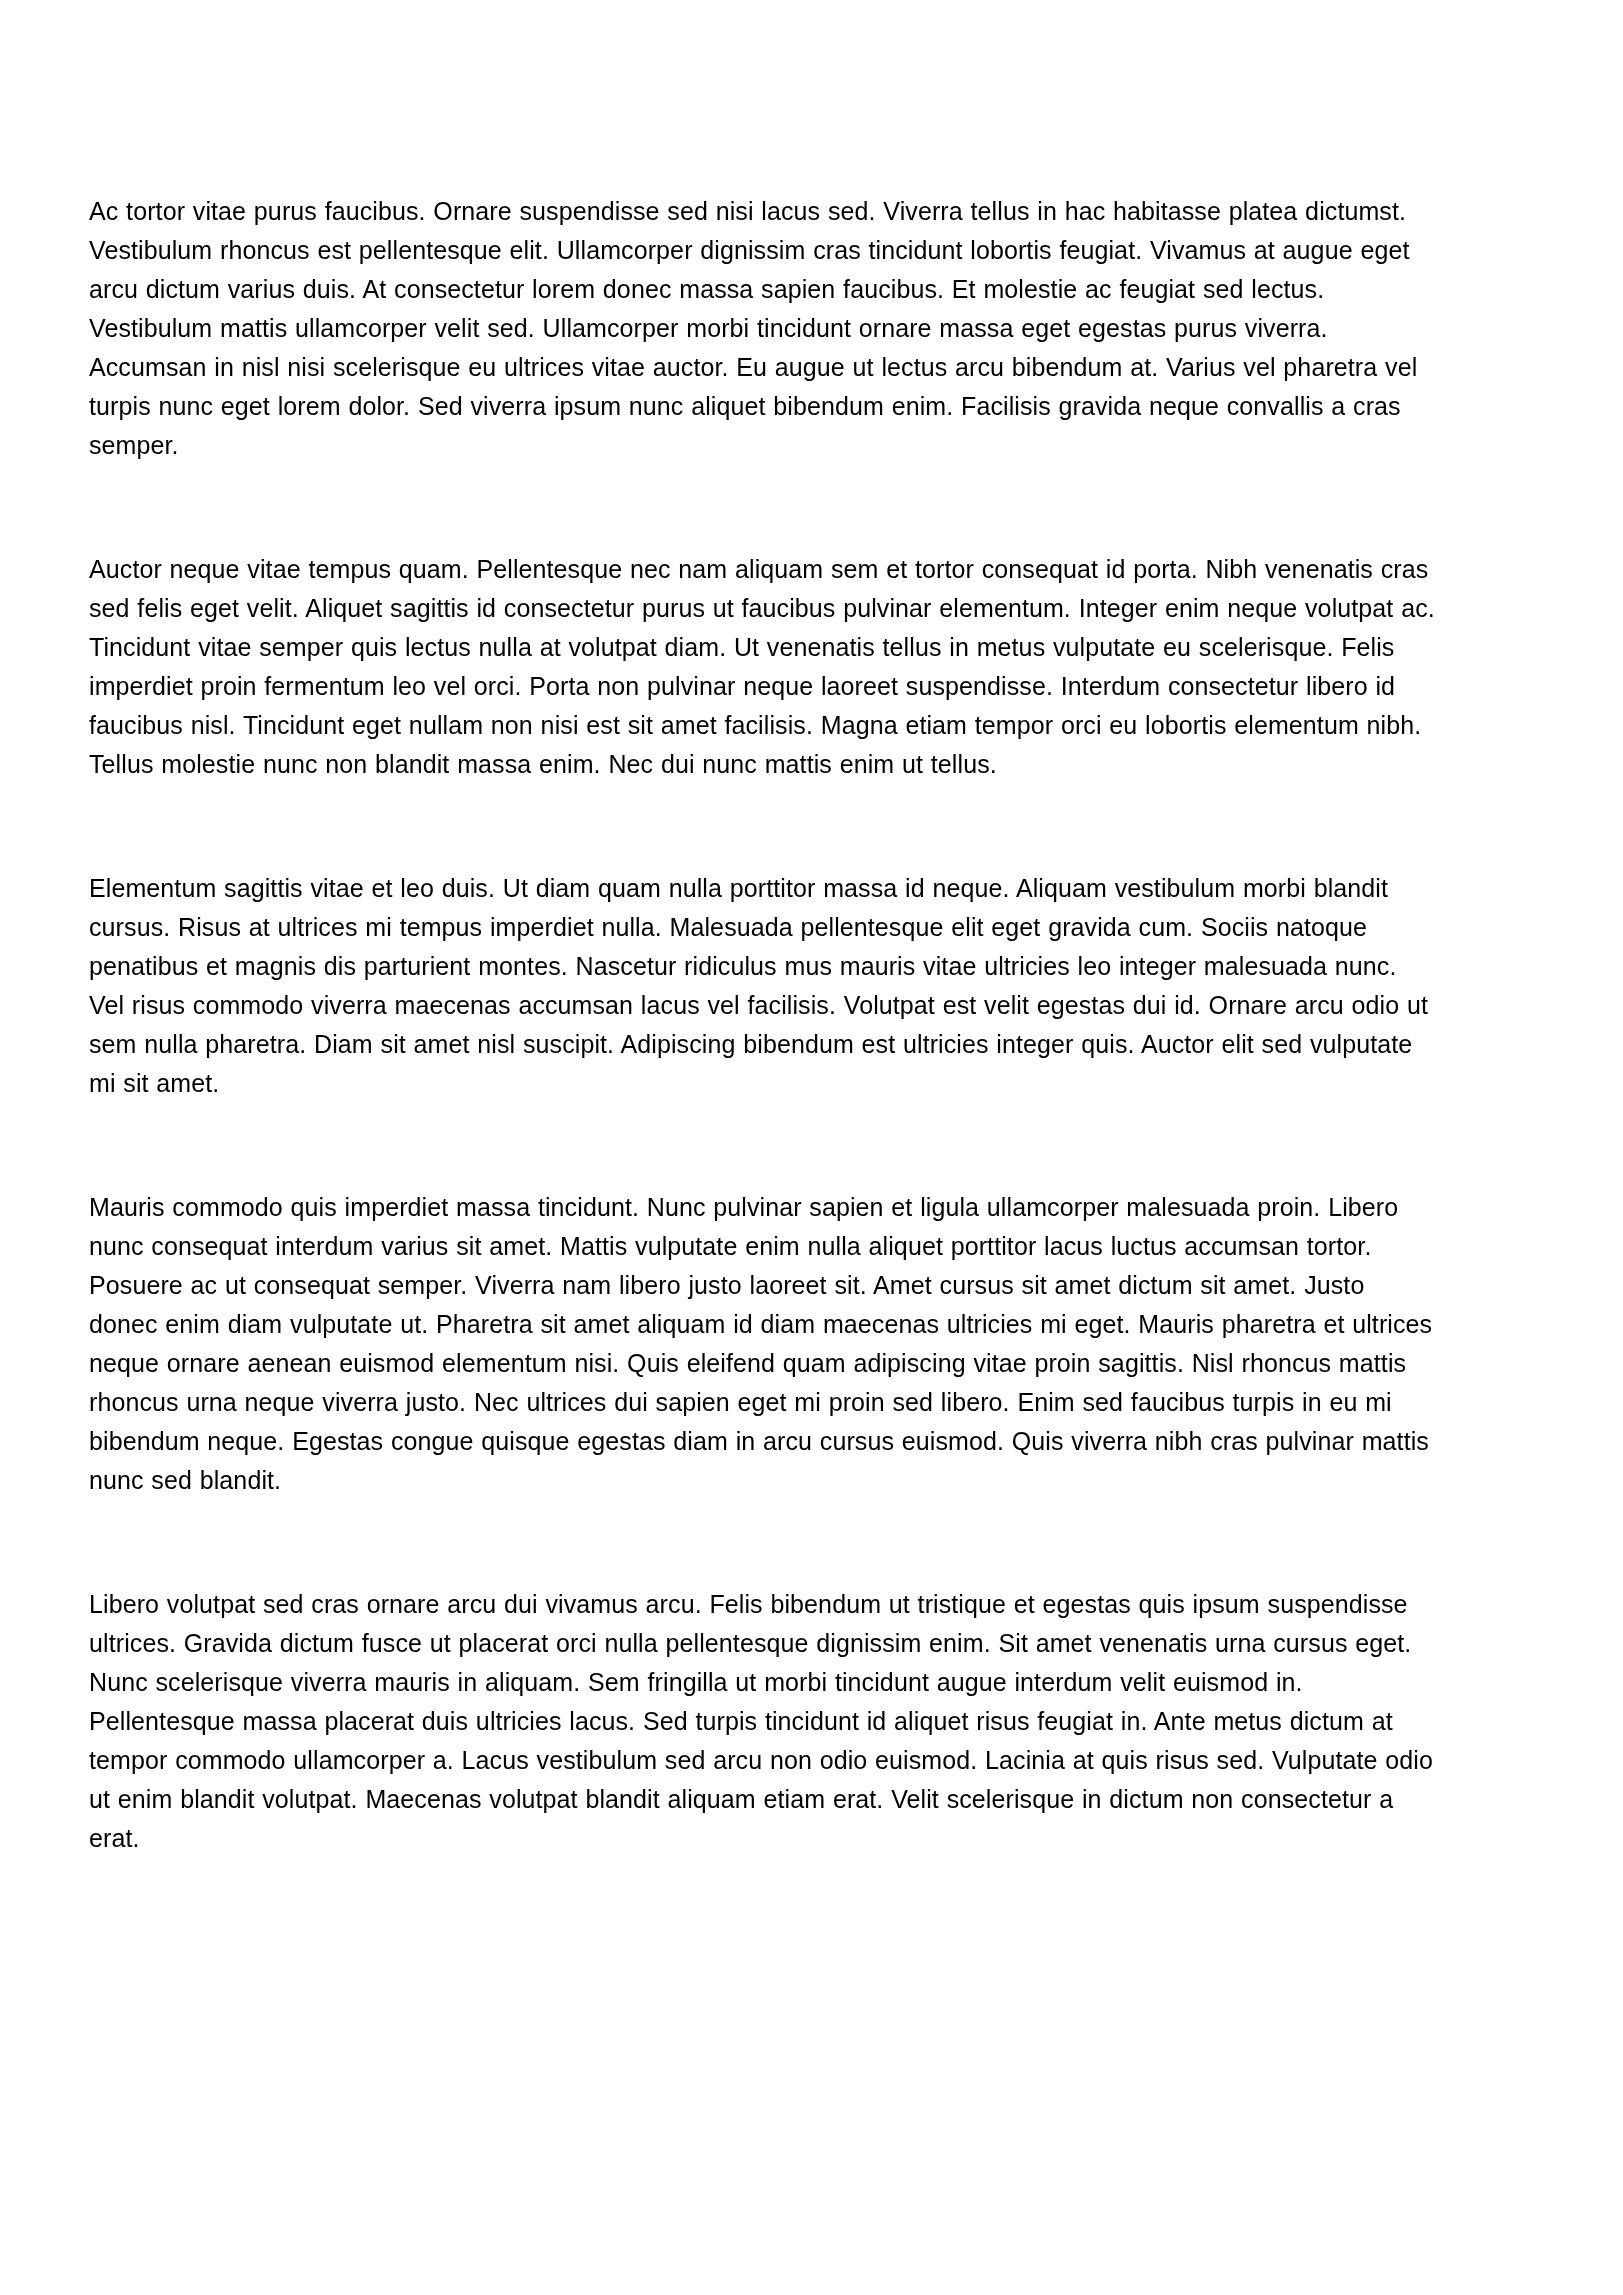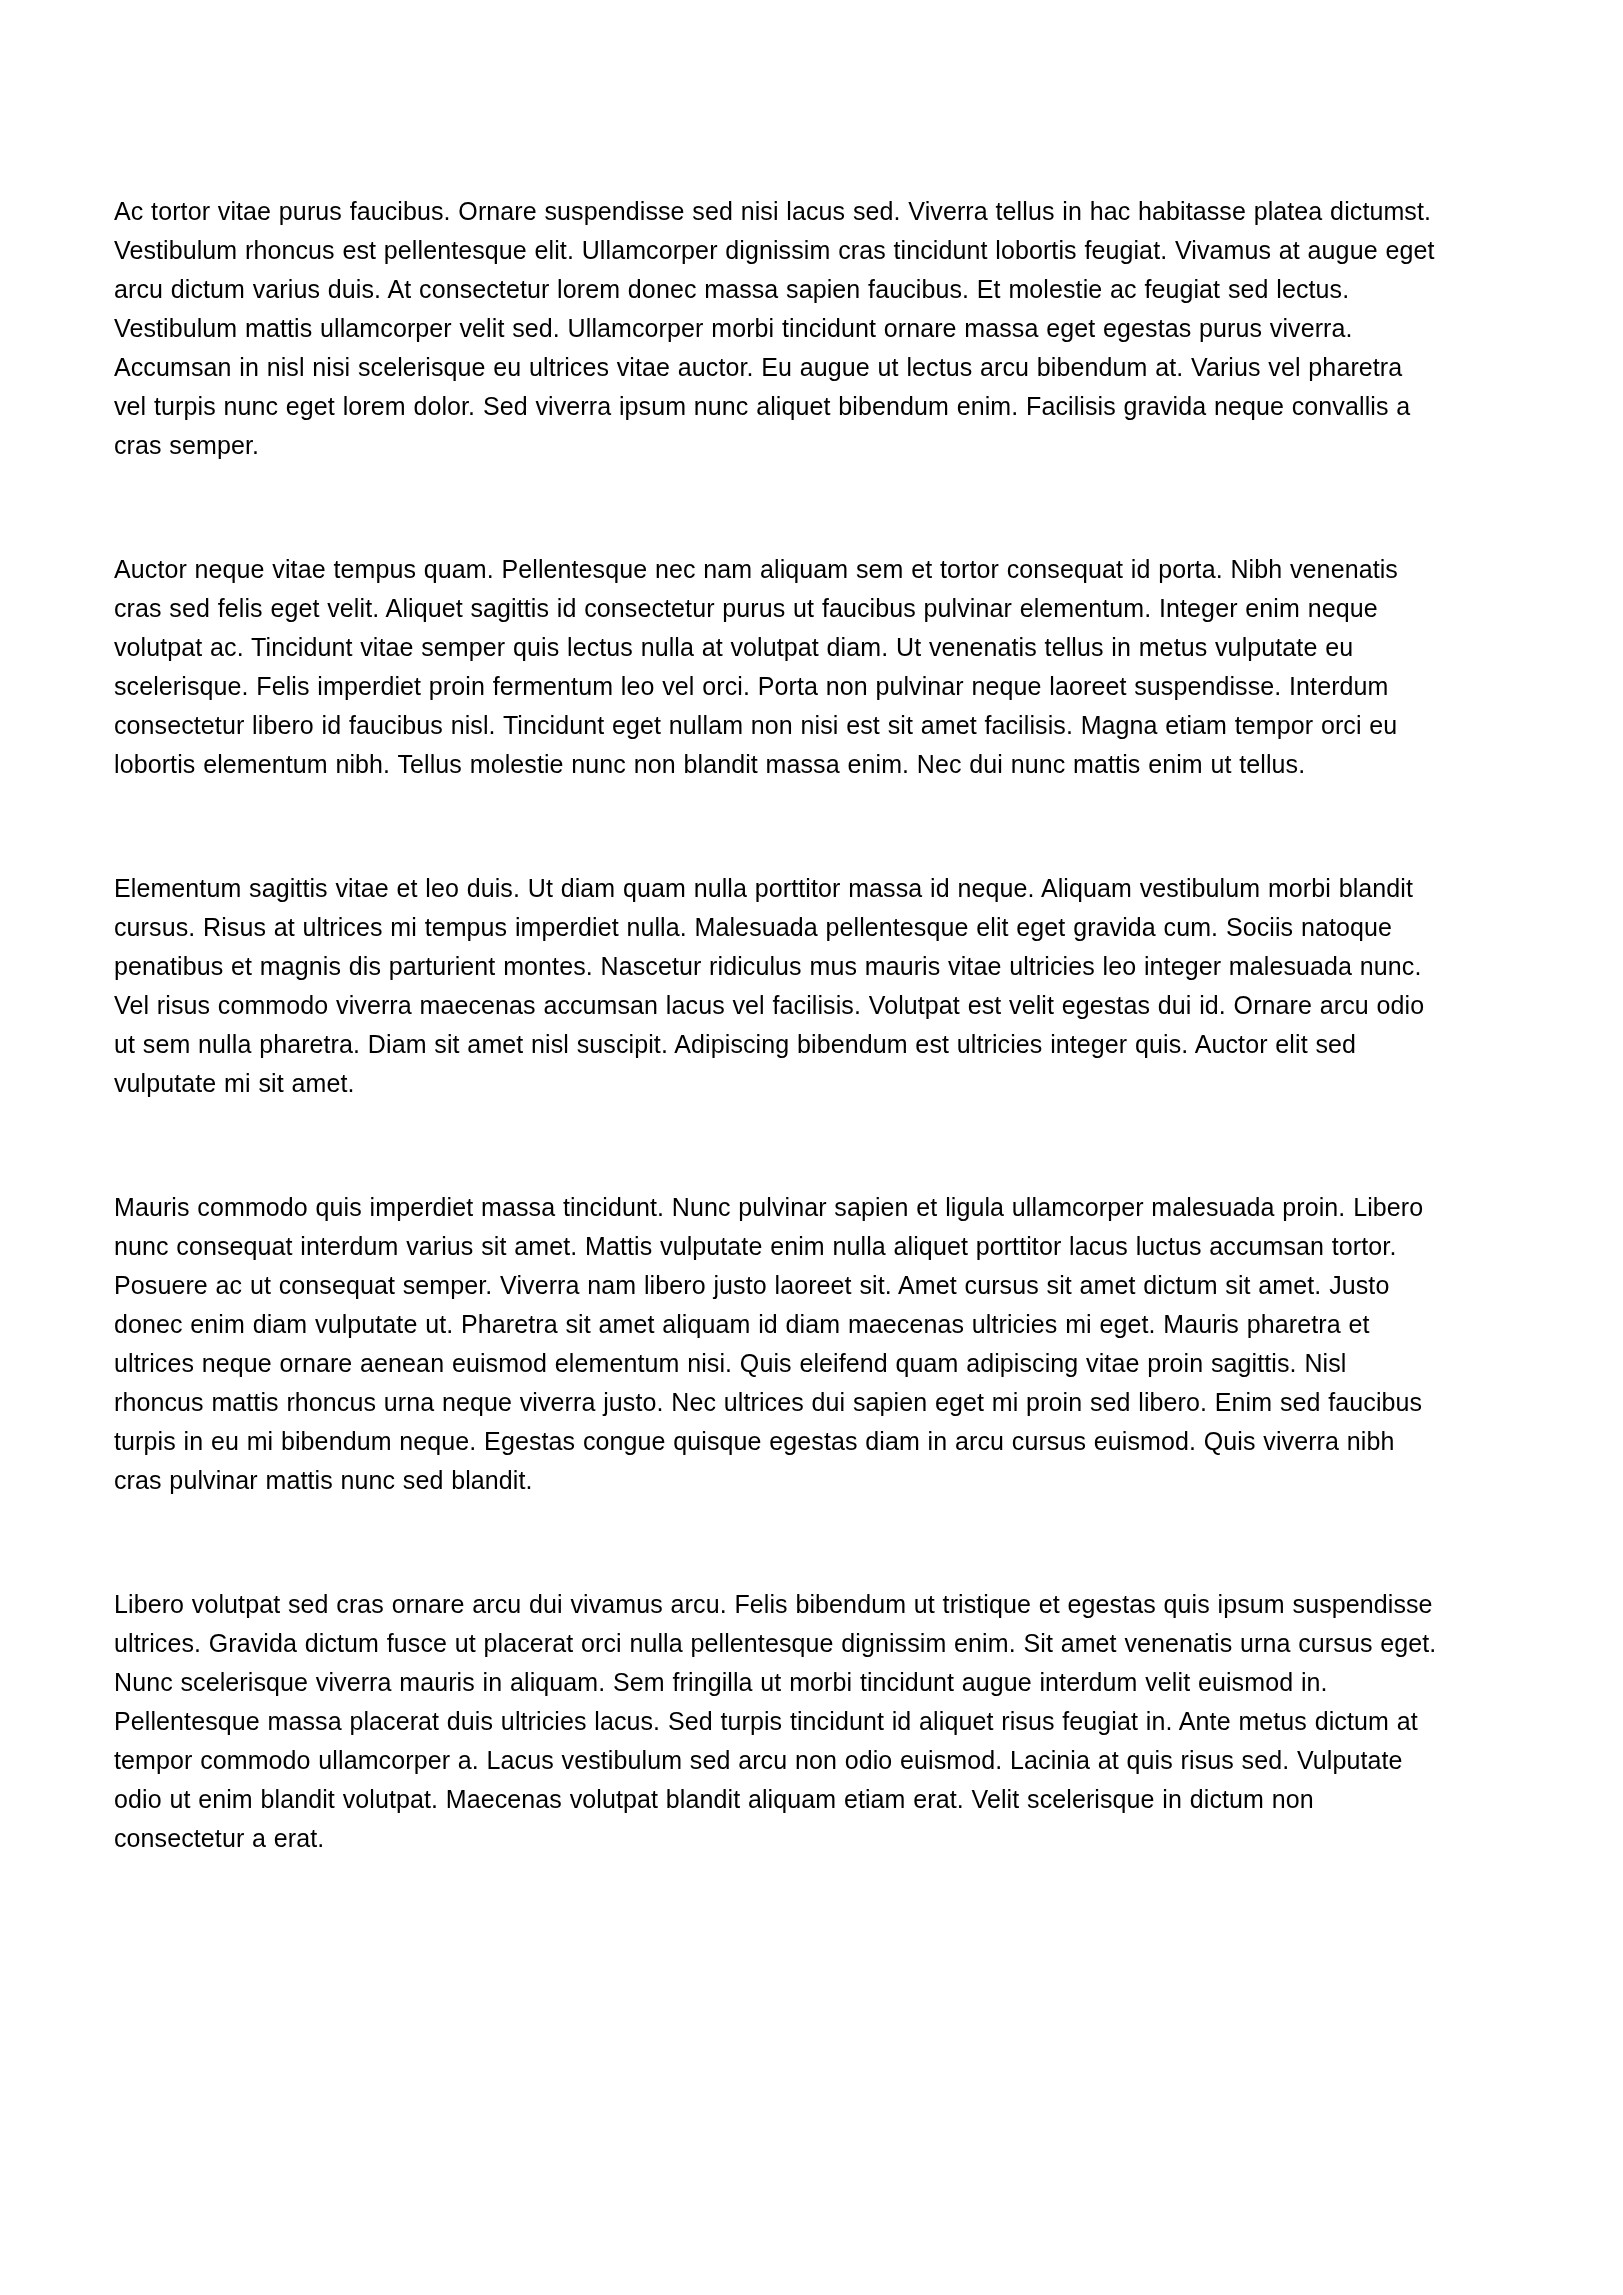--- a/index.html
+++ b/index.html
@@ -12,21 +12,21 @@
     height: 2295px;
     font-family: "Liberation Sans", "DejaVu Sans", sans-serif;
     color: #000000;
     overflow: hidden;
   }
   .page {
     box-sizing: border-box;
     width: 1623px;
     height: 2295px;
     background: #ffffff;
-    padding: 192px 185px 0 114px;
+    padding: 192px 185px 0 89px;
   }
   .para {
     margin: 0 0 85px 0;
     font-size: 25px;
     line-height: 39px;
     font-weight: 400;
     color: #000000;
     text-align: left;
     letter-spacing: 0.1px;
     word-spacing: 0.7px;

